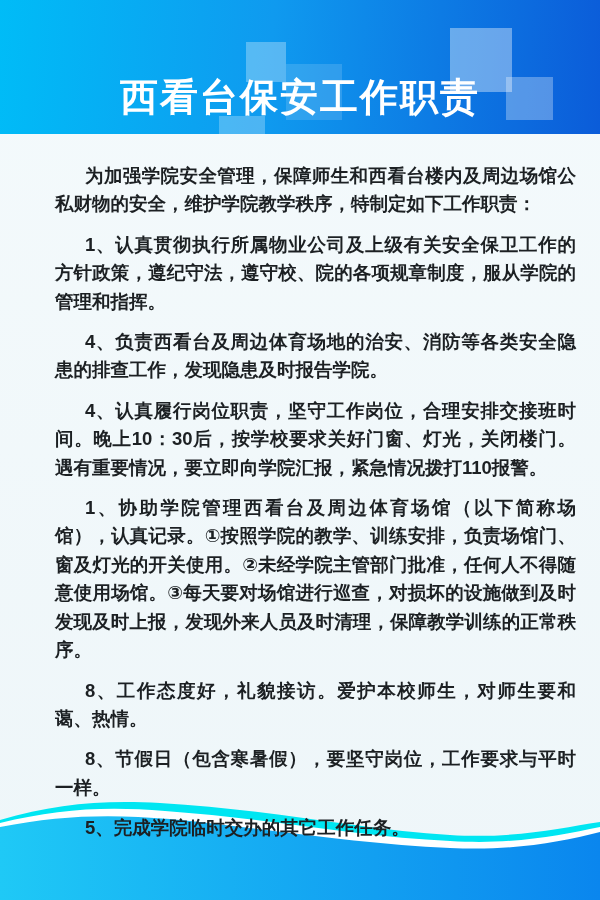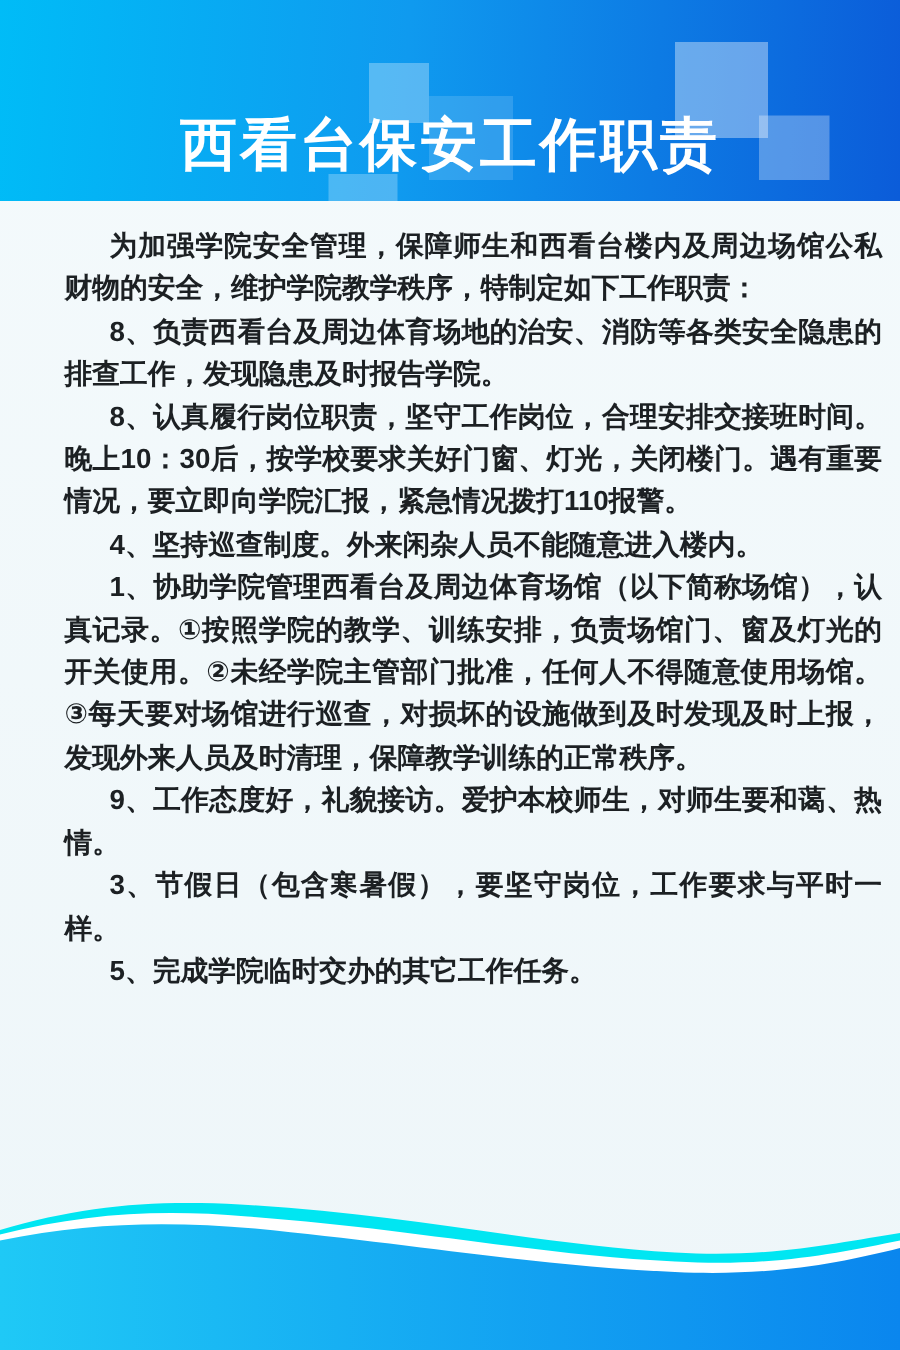--- a/index.html
+++ b/index.html
@@ -25,47 +25,47 @@
     position:absolute;left:0;top:76px;width:600px;margin:0;
     text-align:center;color:#ffffff;font-size:38px;font-weight:700;
     letter-spacing:2px;line-height:42px;white-space:nowrap;
   }
   
   .doc{
     position:absolute;left:43px;top:150px;width:545px;
     color:#1c2023;font-size:18.5px;font-weight:700;
     line-height:28.4px;text-align:justify;z-index:2;
   }
-  .doc p{margin:0;text-indent:30px;}
+  .doc p{margin:12px;text-indent:30px;}
   
   .wave{position:absolute;left:0;bottom:0;width:600px;height:130px;z-index:1;}
 </style>
 </head>
 <body>
 
 <div class="poster">
 
   <div class="banner">
     <div class="sq sq1"></div>
     <div class="sq sq2"></div>
     <div class="sq sq3"></div>
     <div class="sq sq4"></div>
     <div class="sq sq5"></div>
     <h1 class="title">西看台保安工作职责</h1>
   </div>
 
   <div class="doc">
     <p>为加强学院安全管理，保障师生和西看台楼内及周边场馆公私财物的安全，维护学院教学秩序，特制定如下工作职责：</p>
     <div>
-        <p>8、负责西看台及周边体育场地的治安、消防等各类安全隐患的排查工作，发现隐患及时报告学院。</p>
-        <p>8、认真履行岗位职责，坚守工作岗位，合理安排交接班时间。晚上10：30后，按学校要求关好门窗、灯光，关闭楼门。遇有重要情况，要立即向学院汇报，紧急情况拨打110报警。</p>
-        <p>4、坚持巡查制度。外来闲杂人员不能随意进入楼内。</p>
+        <p>1、认真贯彻执行所属物业公司及上级有关安全保卫工作的方针政策，遵纪守法，遵守校、院的各项规章制度，服从学院的管理和指挥。</p>
+        <p>4、负责西看台及周边体育场地的治安、消防等各类安全隐患的排查工作，发现隐患及时报告学院。</p>
+        <p>4、认真履行岗位职责，坚守工作岗位，合理安排交接班时间。晚上10：30后，按学校要求关好门窗、灯光，关闭楼门。遇有重要情况，要立即向学院汇报，紧急情况拨打110报警。</p>
         <p>1、协助学院管理西看台及周边体育场馆（以下简称场馆），认真记录。①按照学院的教学、训练安排，负责场馆门、窗及灯光的开关使用。②未经学院主管部门批准，任何人不得随意使用场馆。③每天要对场馆进行巡查，对损坏的设施做到及时发现及时上报，发现外来人员及时清理，保障教学训练的正常秩序。</p>
-        <p>9、工作态度好，礼貌接访。爱护本校师生，对师生要和蔼、热情。</p>
-        <p>3、节假日（包含寒暑假），要坚守岗位，工作要求与平时一样。</p>
+        <p>8、工作态度好，礼貌接访。爱护本校师生，对师生要和蔼、热情。</p>
+        <p>8、节假日（包含寒暑假），要坚守岗位，工作要求与平时一样。</p>
         <p>5、完成学院临时交办的其它工作任务。</p>
       </div>
   </div>
 
   <svg class="wave" viewBox="0 0 600 130" preserveAspectRatio="none" aria-hidden="true">
     <defs>
       <linearGradient id="footerGrad" x1="0" y1="0" x2="600" y2="0" gradientUnits="userSpaceOnUse">
         <stop offset="0" stop-color="#1fc9f6"></stop>
         <stop offset="1" stop-color="#0a86ee"></stop>
       </linearGradient>

